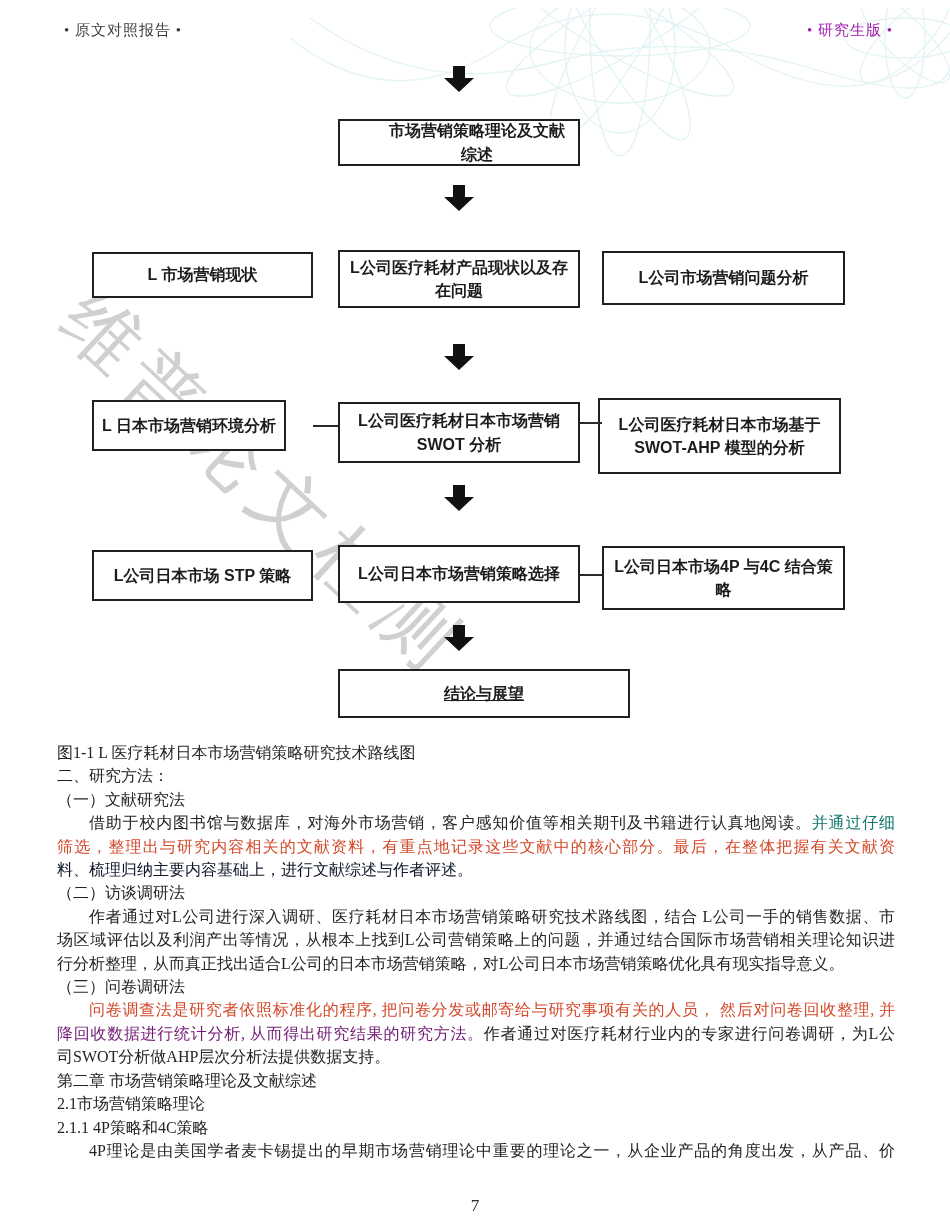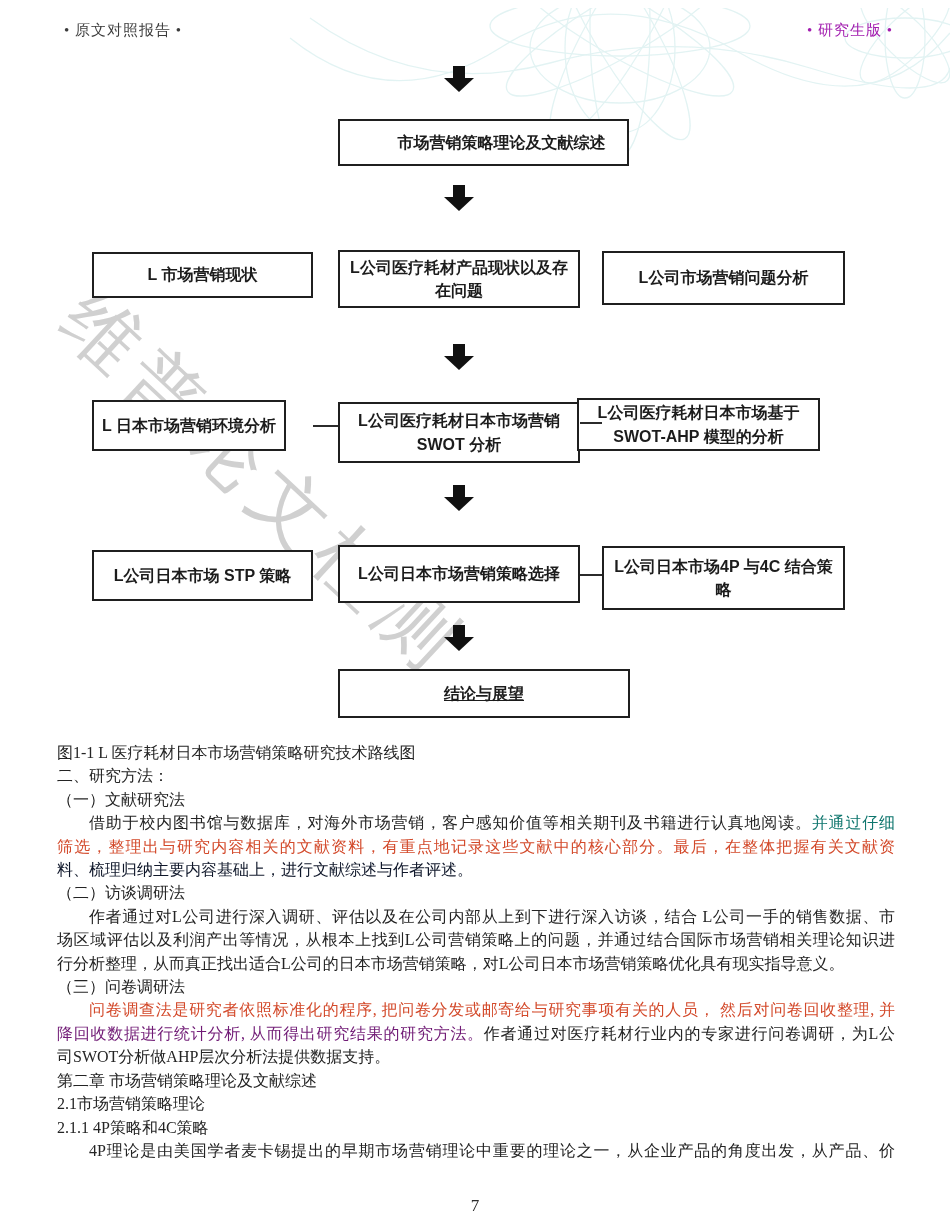--- a/index.html
+++ b/index.html
@@ -22,27 +22,27 @@
     transform:rotate(43deg);transform-origin:0 0;white-space:nowrap;
   }
   .fbox{
     position:absolute;z-index:2;background:#ffffff;
     border:2px solid #1f1f1f;box-sizing:border-box;
     display:flex;align-items:center;justify-content:center;text-align:center;
     font-family:"Liberation Sans","DejaVu Sans",sans-serif;
     font-size:16px;font-weight:600;color:#1c1c1c;line-height:1.45;
     padding:2px 8px;
   }
-  .b-a {left:338px;top:111px;width:291px;height:47px;padding-left:44px;}
+  .b-a {left:338px;top:111px;width:242px;height:47px;padding-left:44px;}
   .b-b1{left:92px; top:244px;width:221px;height:46px;}
   .b-b2{left:338px;top:242px;width:242px;height:58px;}
   .b-b3{left:602px;top:243px;width:243px;height:54px;}
   .b-c1{left:92px; top:392px;width:194px;height:51px;}
   .b-c2{left:338px;top:394px;width:242px;height:61px;}
-  .b-c3{left:577px;top:390px;width:243px;height:53px;}
+  .b-c3{left:598px;top:390px;width:243px;height:76px;}
   .b-d1{left:92px; top:542px;width:221px;height:51px;}
   .b-d2{left:338px;top:537px;width:242px;height:58px;}
   .b-d3{left:602px;top:538px;width:243px;height:64px;}
   .b-e {left:338px;top:661px;width:292px;height:49px;text-decoration:underline;}
   .arrow{position:absolute;z-index:2;width:30px;height:26px;left:444px;}
   .arrow::before{content:"";position:absolute;left:9px;top:0;width:12px;height:12px;background:#111;}
   .arrow::after{content:"";position:absolute;left:0;top:12px;width:0;height:0;
     border-left:15px solid transparent;border-right:15px solid transparent;border-top:14px solid #111;}
   .a1{top:58px;} .a2{top:177px;} .a3{top:336px;} .a4{top:477px;} .a5{top:617px;}
   .conn{position:absolute;z-index:2;height:2px;background:#2b2b2b;}
@@ -119,21 +119,21 @@
   </div>
 
   <div class="body-text">
       <div class="tline"><span>图1-1 L 医疗耗材日本市场营销策略研究技术路线图</span></div>
       <div class="tline"><span>二、研究方法：</span></div>
       <div class="tline"><span>（一）文献研究法</span></div>
       <div class="tline just ind"><span>借助于校内图书馆与数据库，对海外市场营销，客户感知价值等相关期刊及书籍进行认真地阅读。</span><span style="color: #0f766e;">并通过仔细</span></div>
       <div class="tline just"><span style="color: rgb(211, 73, 42);">筛选，整理出与研究内容相关的文献资料，有重点地记录这些文献中的核心部分。最后，在整体把握有关文献资</span></div>
       <div class="tline"><span style="color: #0f172a; text-align: center;">料、梳理归纳主要内容基础上，进行文献综述与作者评述。</span></div>
       <div class="tline"><span>（二）访谈调研法</span></div>
-      <div class="tline just ind"><span>作者通过对L公司进行深入调研、评估以及在公司内部从上到下进行深入访谈，结合 L公司一手的销售数据、市</span></div>
+      <div class="tline just ind"><span>作者通过对L公司进行深入调研、医疗耗材日本市场营销策略研究技术路线图，结合 L公司一手的销售数据、市</span></div>
       <div class="tline just"><span>场区域评估以及利润产出等情况，从根本上找到L公司营销策略上的问题，并通过结合国际市场营销相关理论知识进</span></div>
       <div class="tline"><span>行分析整理，从而真正找出适合L公司的日本市场营销策略，对L公司日本市场营销策略优化具有现实指导意义。</span></div>
       <div class="tline"><span>（三）问卷调研法</span></div>
       <div class="tline just ind"><span style="color: rgb(211, 73, 42);">问卷调查法是研究者依照标准化的程序, 把问卷分发或邮寄给与研究事项有关的人员， 然后对问卷回收整理, 并</span></div>
       <div class="tline just"><span style="color: #701a75;">降回收数据进行统计分析, 从而得出研究结果的研究方法。</span><span>作者通过对医疗耗材行业内的专家进行问卷调研，为L公</span></div>
       <div class="tline"><span>司SWOT分析做AHP层次分析法提供数据支持。</span></div>
       <div class="tline"><span>第二章 市场营销策略理论及文献综述</span></div>
       <div class="tline"><span>2.1市场营销策略理论</span></div>
       <div class="tline"><span>2.1.1 4P策略和4C策略</span></div>
       <div class="tline just ind"><span>4P理论是由美国学者麦卡锡提出的早期市场营销理论中重要的理论之一，从企业产品的角度出发，从产品、价</span></div>

